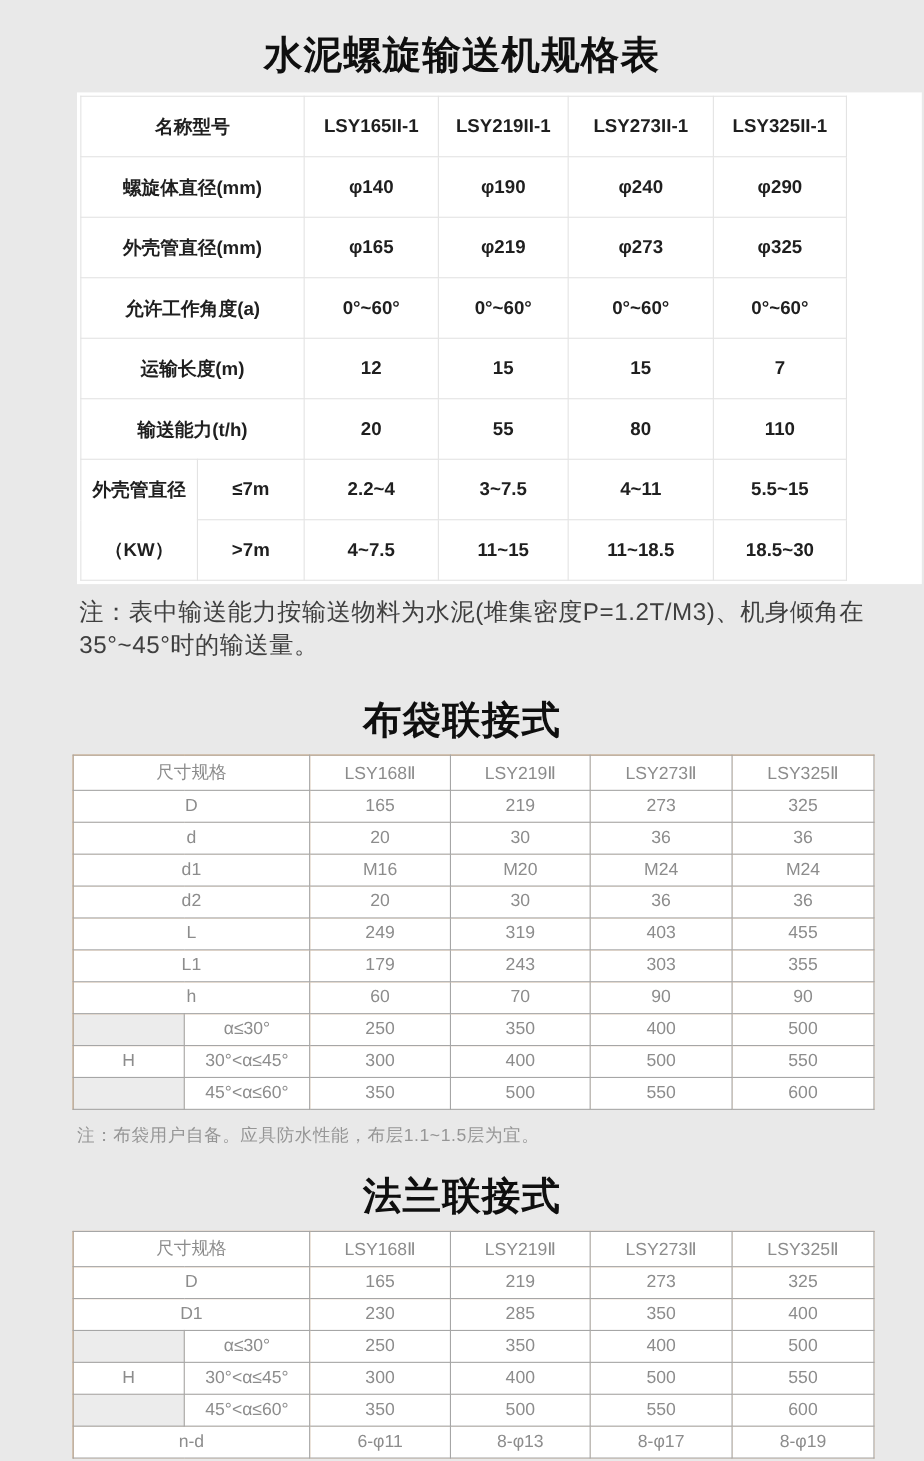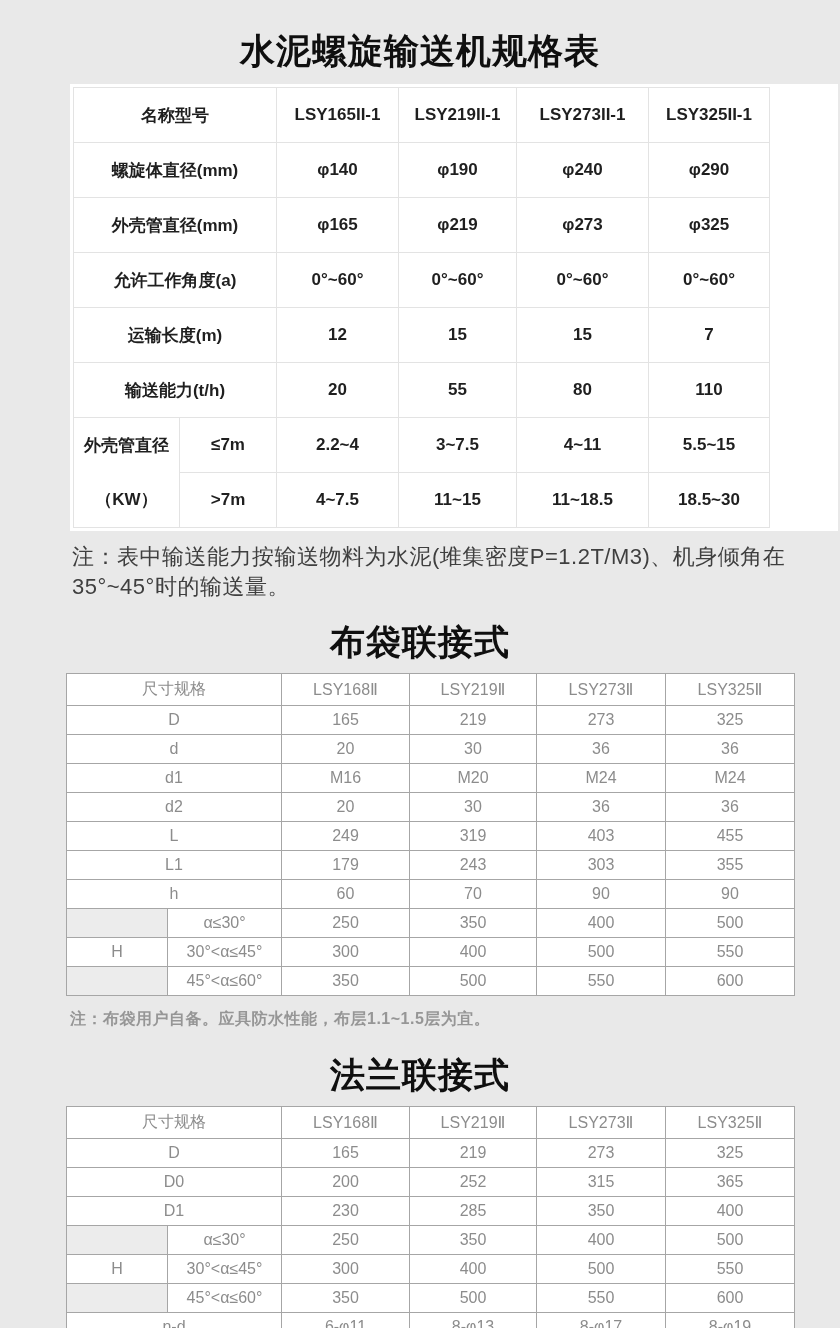--- a/index.html
+++ b/index.html
@@ -8,21 +8,21 @@
     background:#e9e9e9;
     font-family:"Liberation Sans","DejaVu Sans",sans-serif;
   }
   .page{position:relative;width:840px;height:1328px;background:#e9e9e9;}
 
   .big-title{
     text-align:center;font-weight:bold;color:#0f0f0f;
     font-size:35px;letter-spacing:1px;line-height:1.2;
   }
   #title1{padding-top:30px;}
-  #title2{margin-top:19px;}
+  #title2{margin-top:32px;}
   #title3{margin-top:24px;}
 
   
   .card1{
     margin:12px 0 0 70px;width:768px;background:#ffffff;
     padding:3px;box-sizing:border-box;
   }
   table{border-collapse:collapse;table-layout:fixed;}
   .t1{width:696px;}
   .t1 th,.t1 td{
@@ -39,21 +39,21 @@
   .t2wrap{margin:10px 0 0 66px;}
   .t2{width:728px;background:#fdba74;}
   .t2 th,.t2 td{
     border:1px solid #a6a6a6;height:28px;text-align:center;vertical-align:middle;
     font-size:16px;font-weight:normal;color:#8c8c8c;background:#ffffff;padding:0;
   }
   .t2 th{height:31px;}
   .t2 td.gray{background:#ececec;}
 
   .note2{
-    margin:13px 0 0 70px;font-size:16px;color:#969696;letter-spacing:0.5px;font-weight:bold;
+    margin:13px 0 0 70px;font-size:16px;color:#969696;letter-spacing:0.5px;
   }
 </style>
 </head>
 <body>
 
 <div class="page">
 
   <div id="title1" class="big-title">水泥螺旋输送机规格表</div>
 
   <div class="card1">
@@ -259,27 +259,20 @@
         </thead>
       <tbody id="t3-body">
           <tr>
             <td colspan="2">D</td>
             <td>165</td>
             <td>219</td>
             <td>273</td>
             <td>325</td>
           </tr>
           <tr>
-            <td colspan="2">D0</td>
-            <td>200</td>
-            <td>252</td>
-            <td>315</td>
-            <td>365</td>
-          </tr>
-          <tr>
             <td colspan="2">D1</td>
             <td>230</td>
             <td>285</td>
             <td>350</td>
             <td>400</td>
           </tr>
           <tr>
             <td class="gray"></td>
             <td>α≤30°</td>
             <td>250</td>

